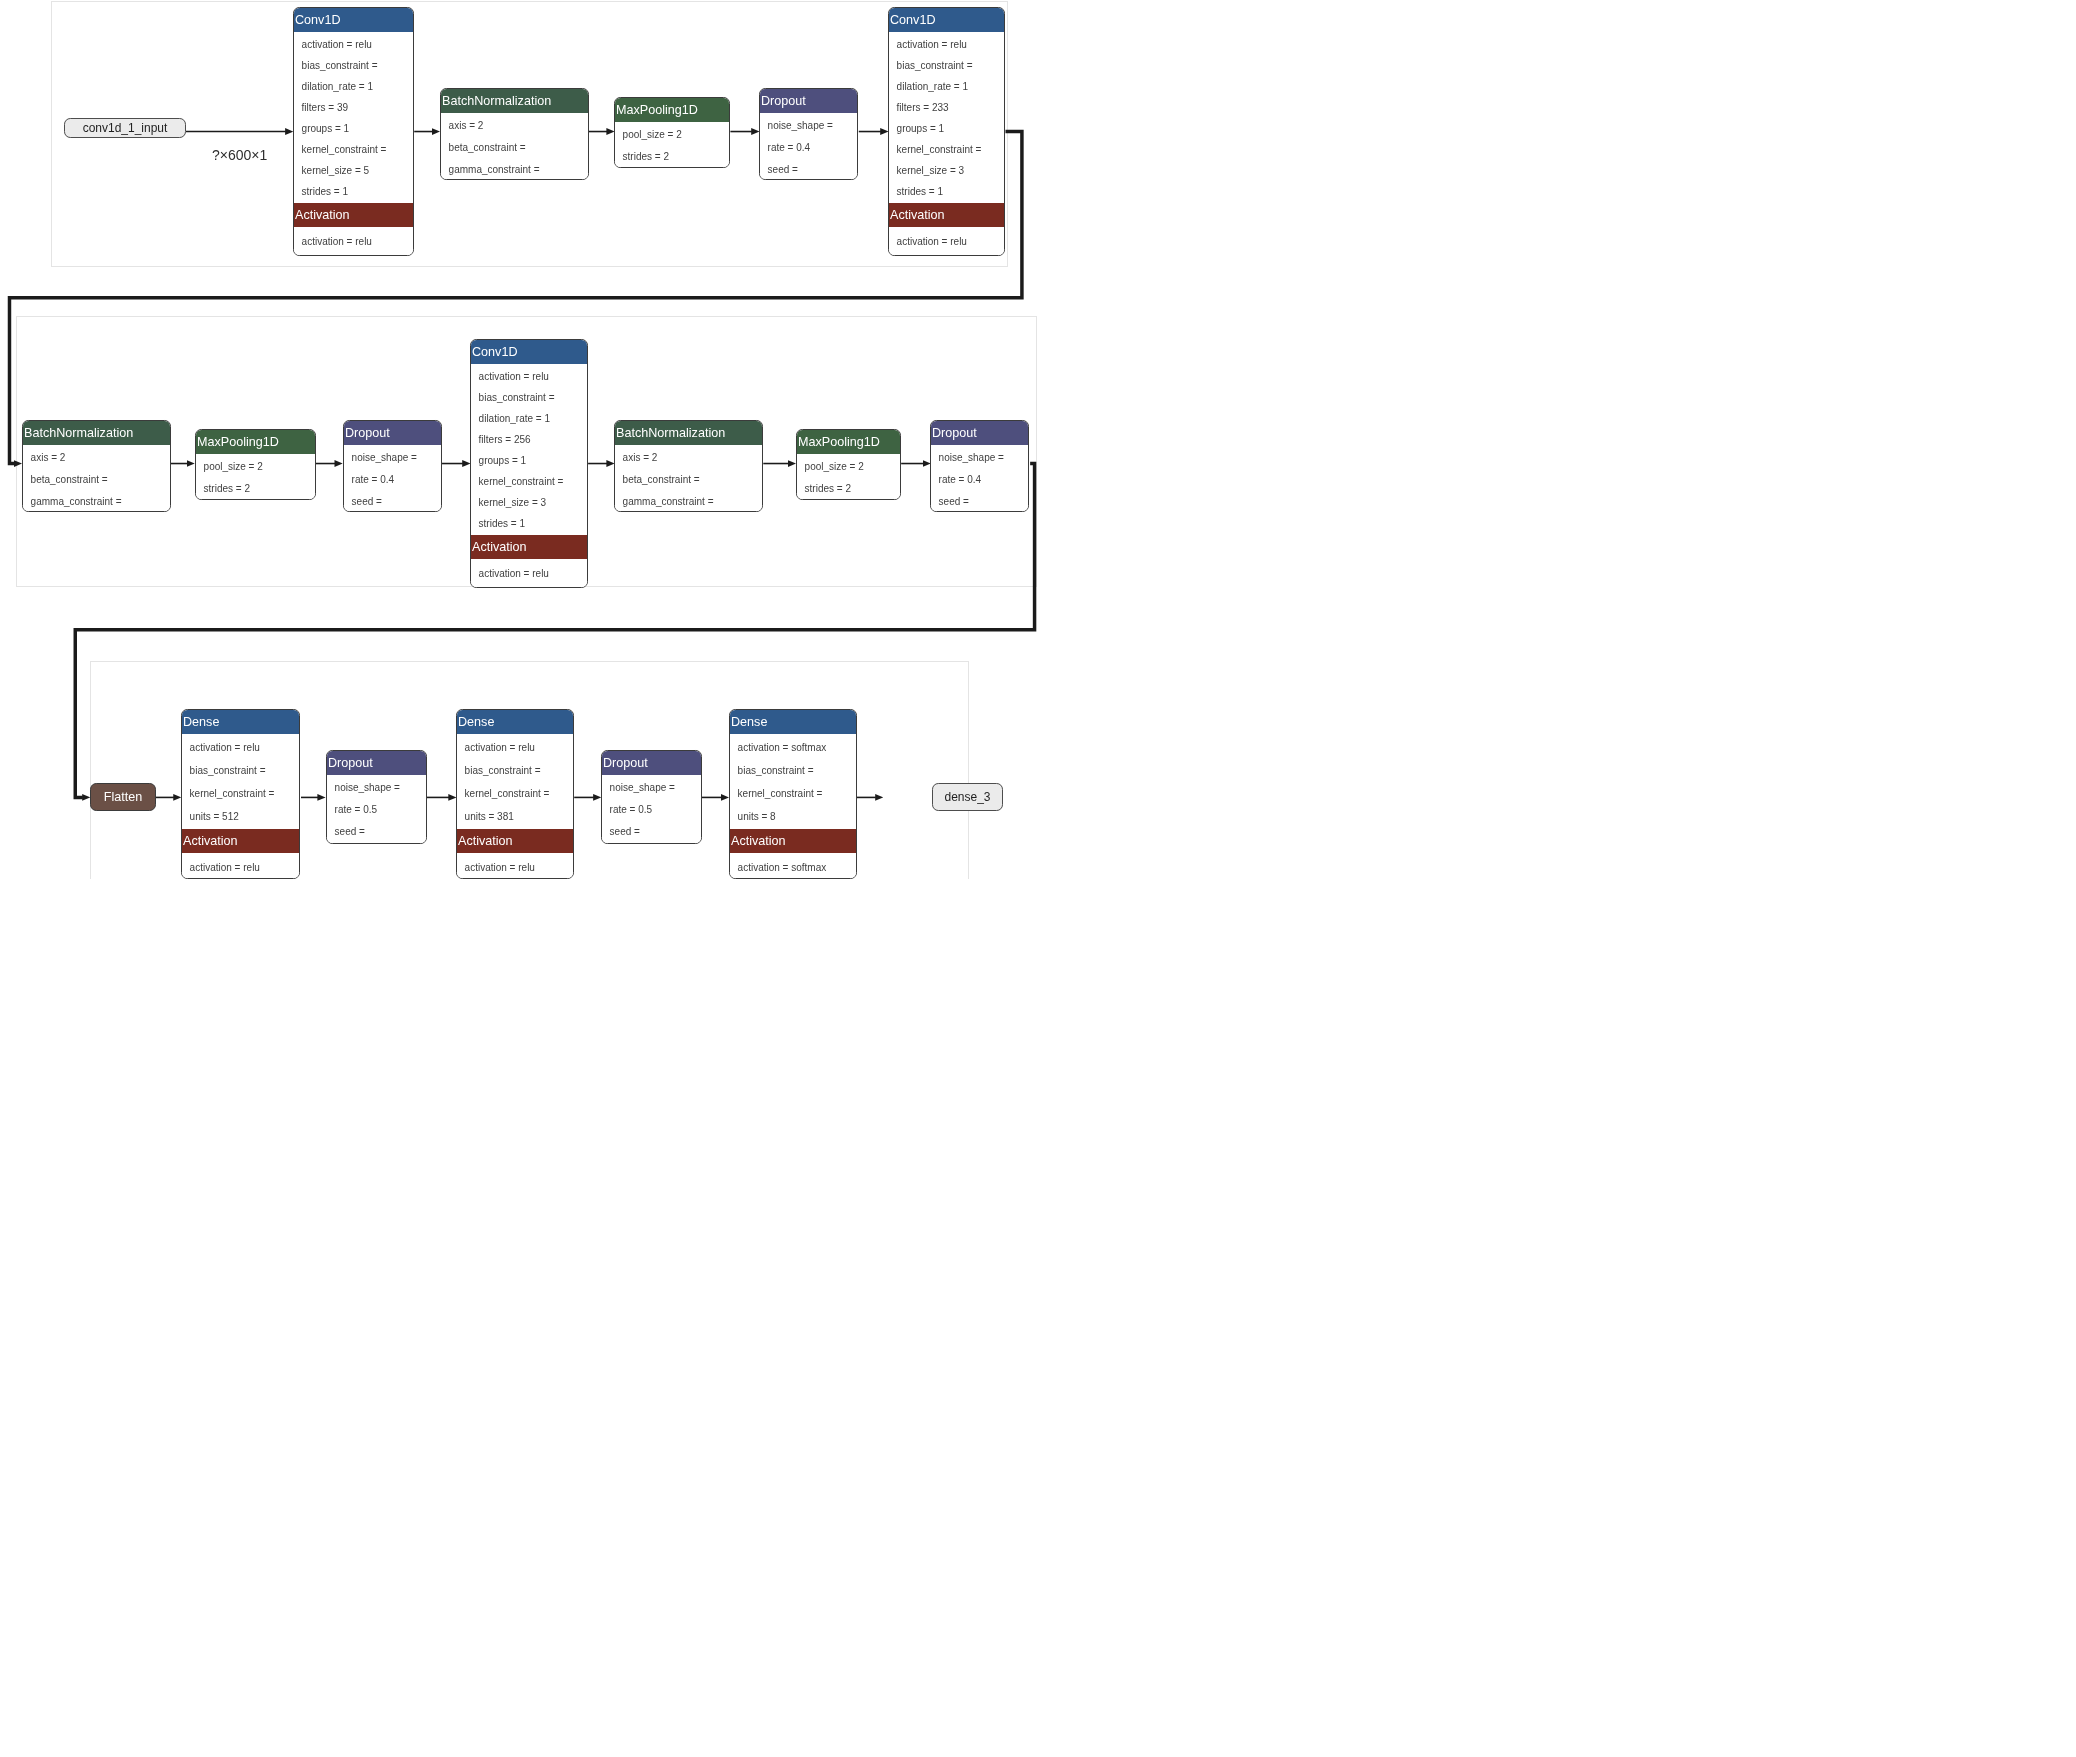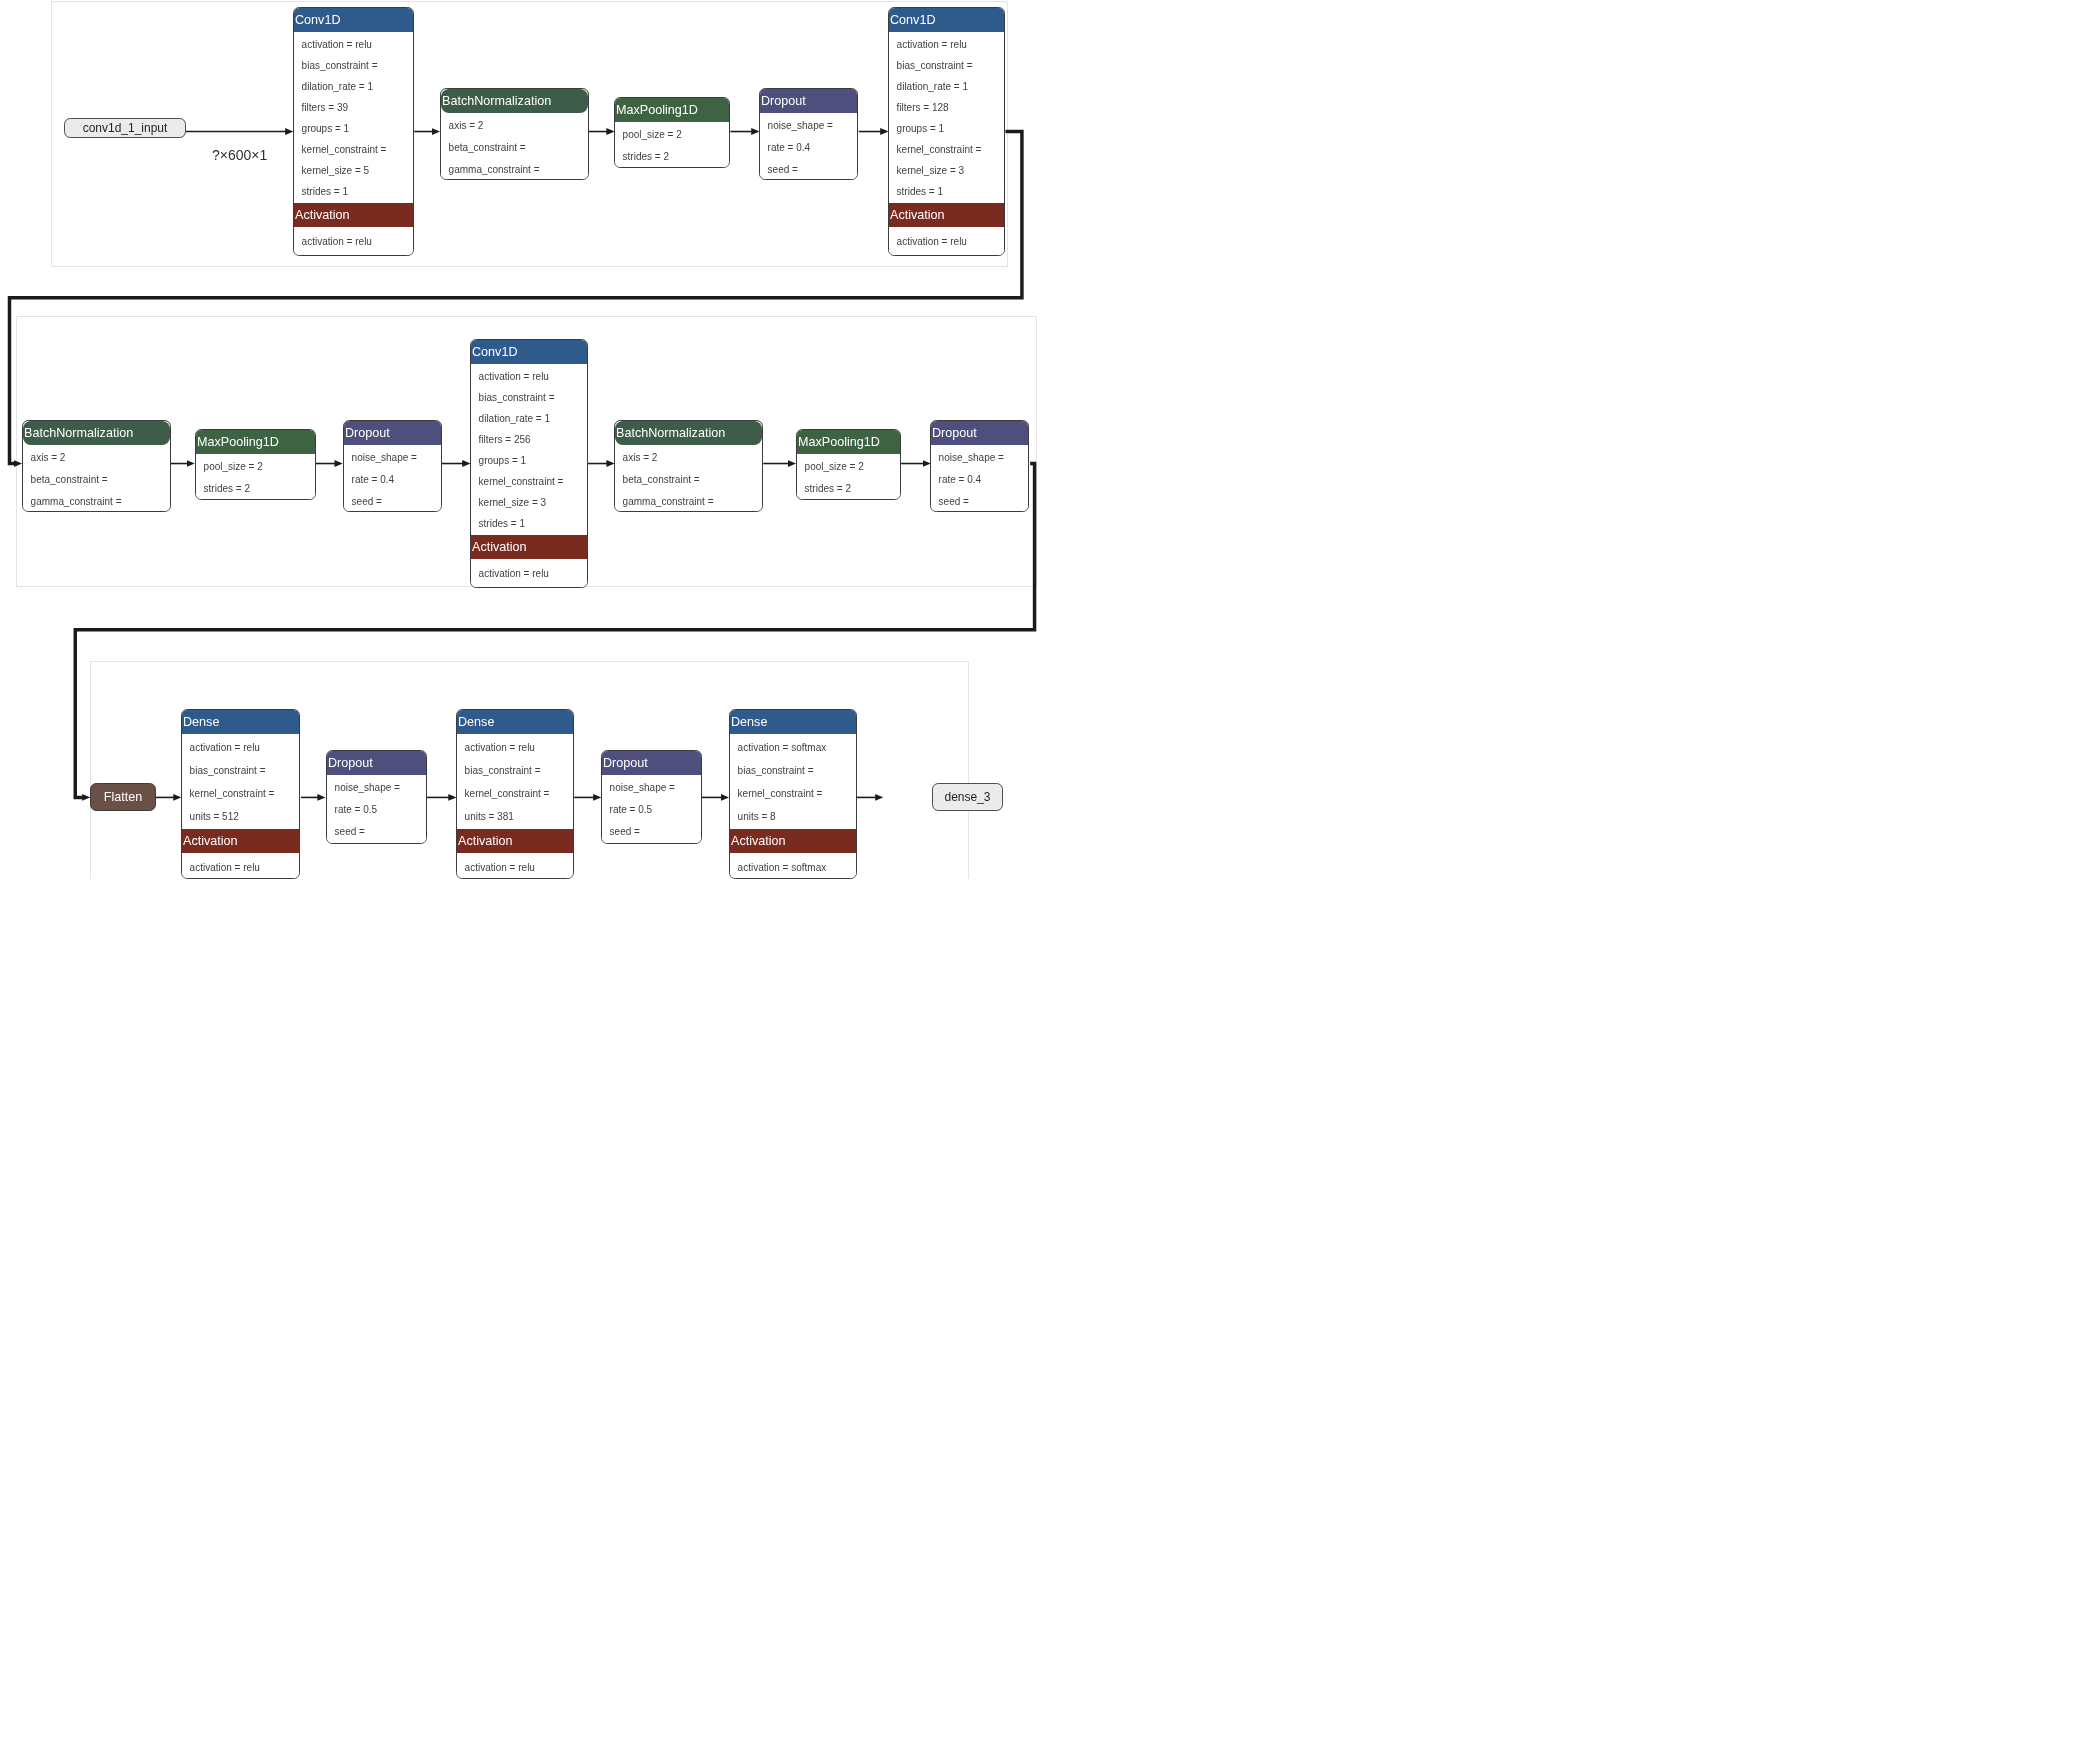--- a/index.html
+++ b/index.html
@@ -44,21 +44,21 @@
     flex:0 0 24px;
     display:flex;
     align-items:center;
     padding:0 1px;
     color:#fff;
     font-size:12.6px;
     font-weight:500;
     white-space:nowrap;
   }
   .hdr.blue{background:var(--header_blue);}
-  .hdr.green-bn{background:var(--header_green_bn);border-radius:8px;}
+  .hdr.green-bn{background:var(--header_green_bn);}
   .hdr.green-mp{background:var(--header_green_mp);}
   .hdr.purple{background:var(--header_purple);}
   .hdr.red{background:var(--header_red);}
   .body{
     flex:1 1 auto;
     padding:1.9px 7.6px 1.3px 7.6px;
     background:#fff;
   }
   .body.act{flex:0 0 auto;}
   .param{
@@ -188,21 +188,21 @@
       <div class="param">seed =</div>
     </div>
   </div>
 
   <div class="node conv" style="left:888px;top:7px;width:117px;height:249px;">
     <div class="hdr blue">Conv1D</div>
     <div class="body main">
       <div class="param">activation = relu</div>
       <div class="param">bias_constraint =</div>
       <div class="param">dilation_rate = 1</div>
-      <div class="param">filters = 128</div>
+      <div class="param">filters = 233</div>
       <div class="param">groups = 1</div>
       <div class="param">kernel_constraint =</div>
       <div class="param">kernel_size = 3</div>
       <div class="param">strides = 1</div>
     </div>
     <div class="hdr red">Activation</div>
     <div class="body act">
       <div class="param">activation = relu</div>
     </div>
   </div>

